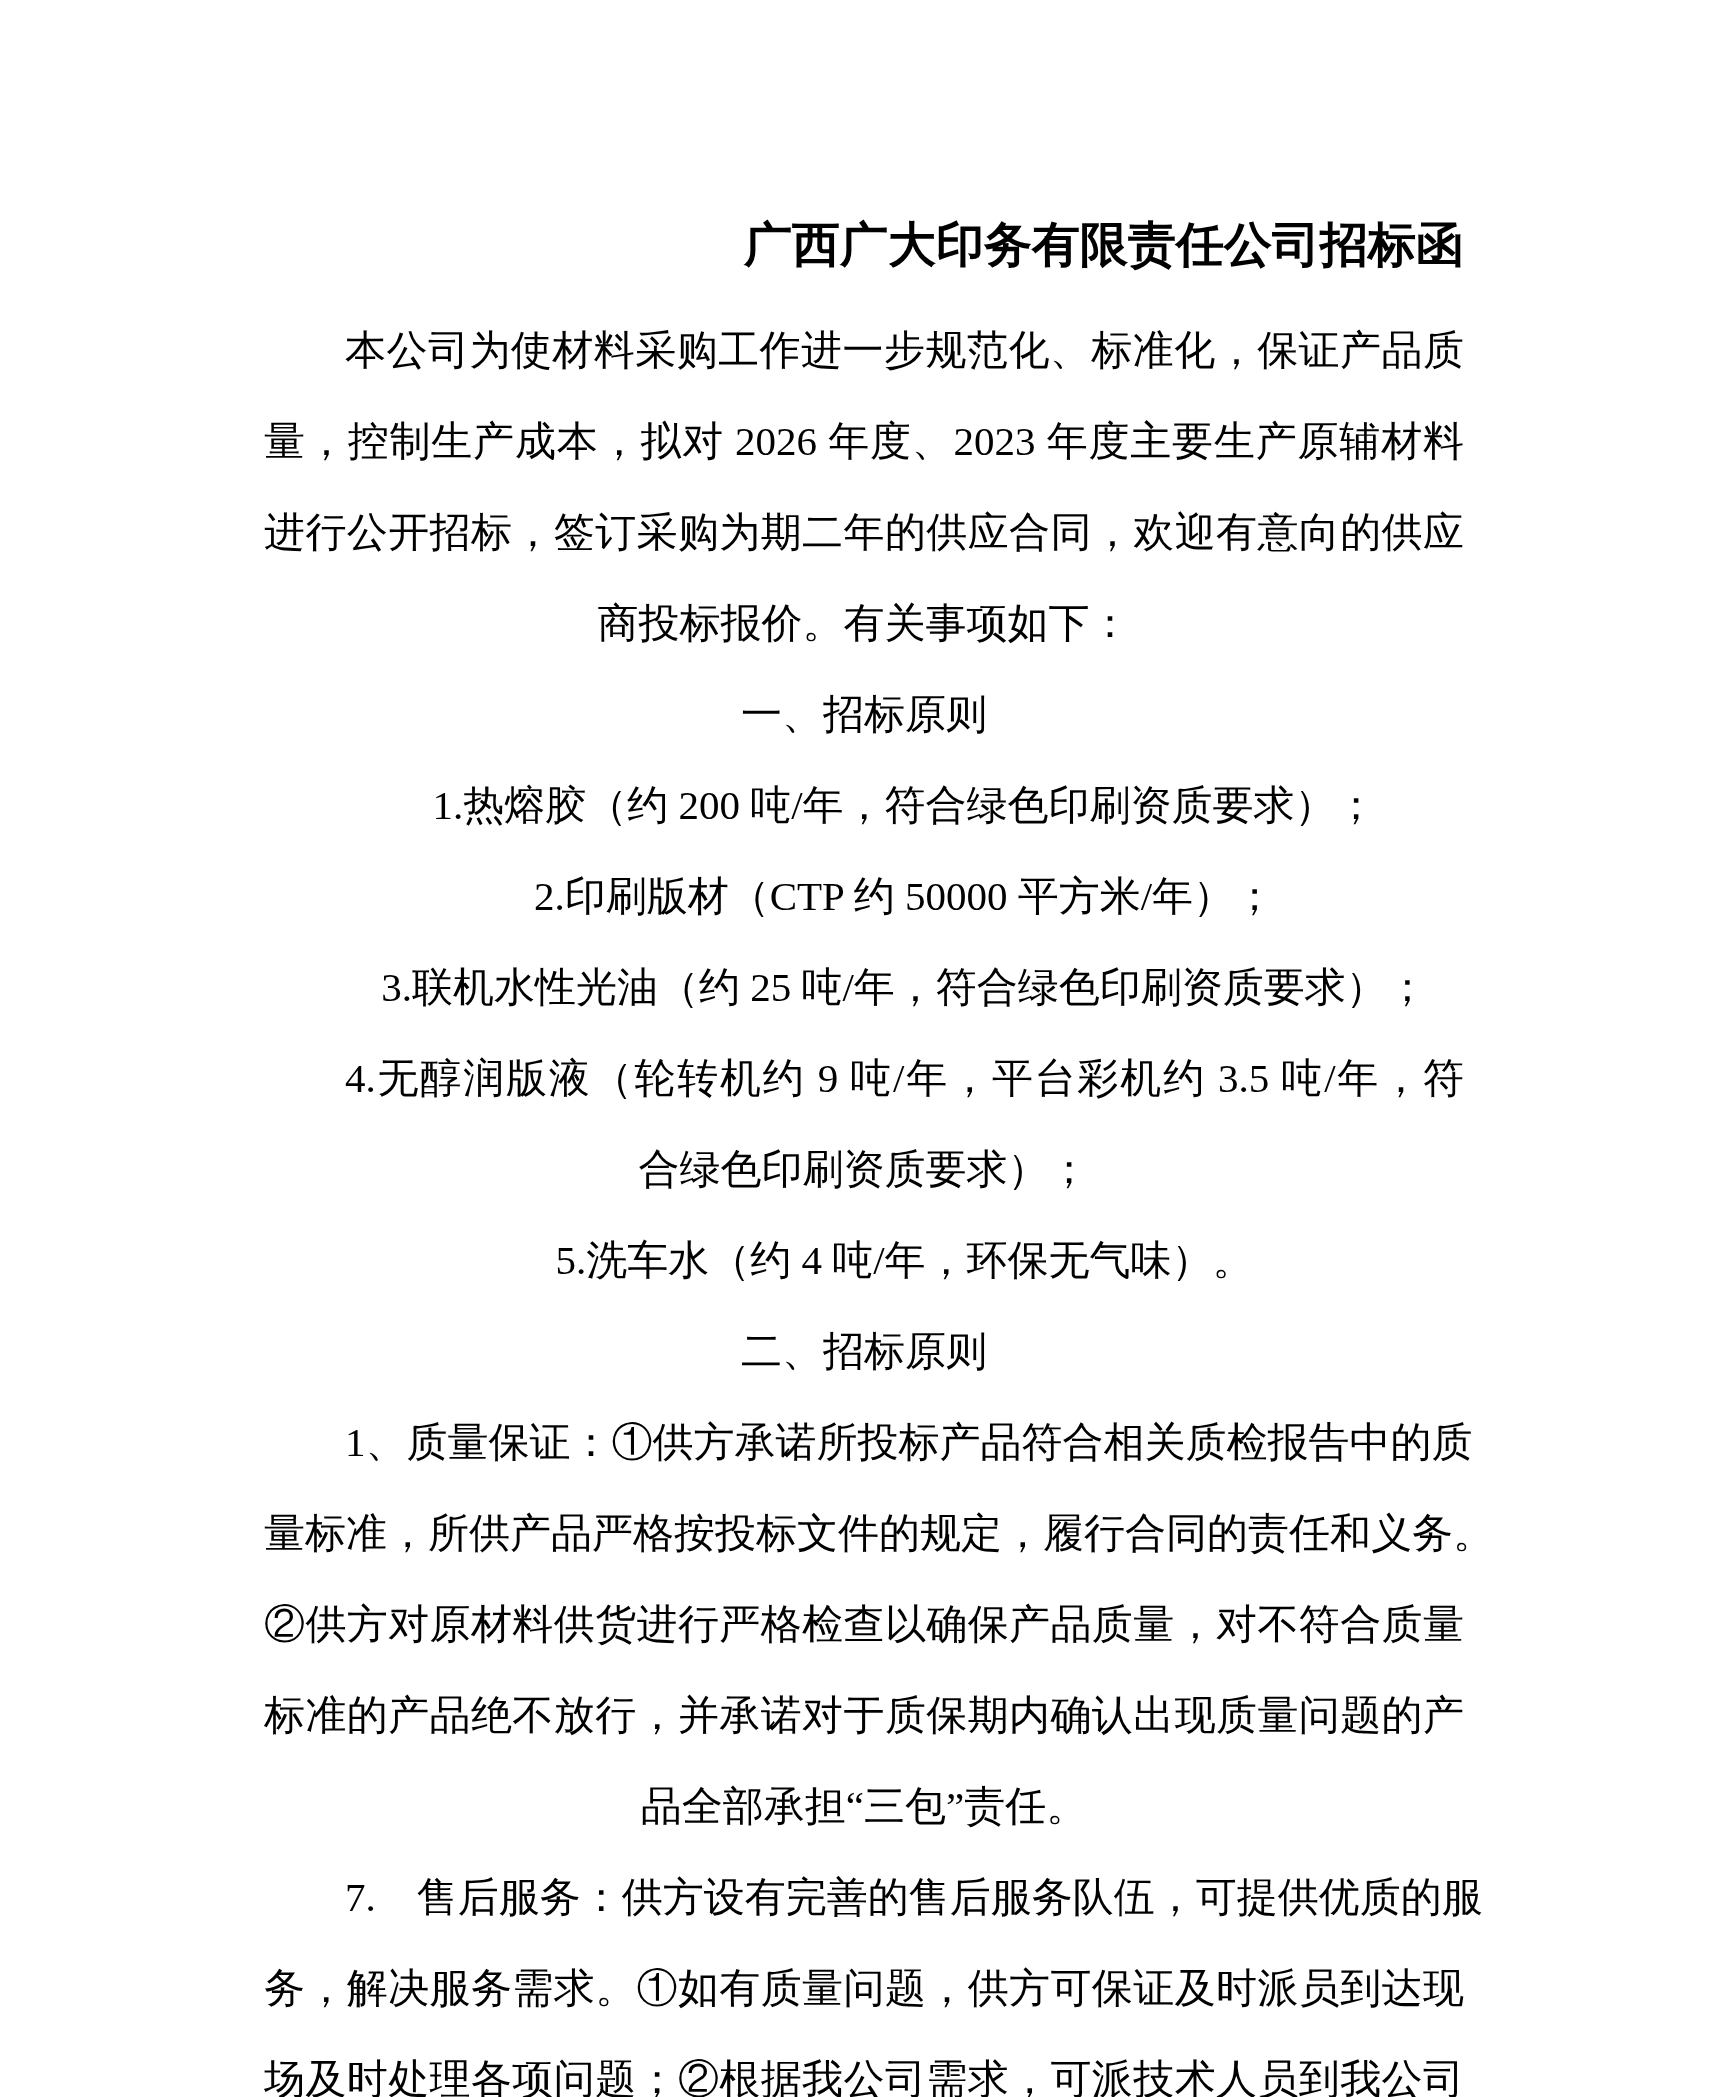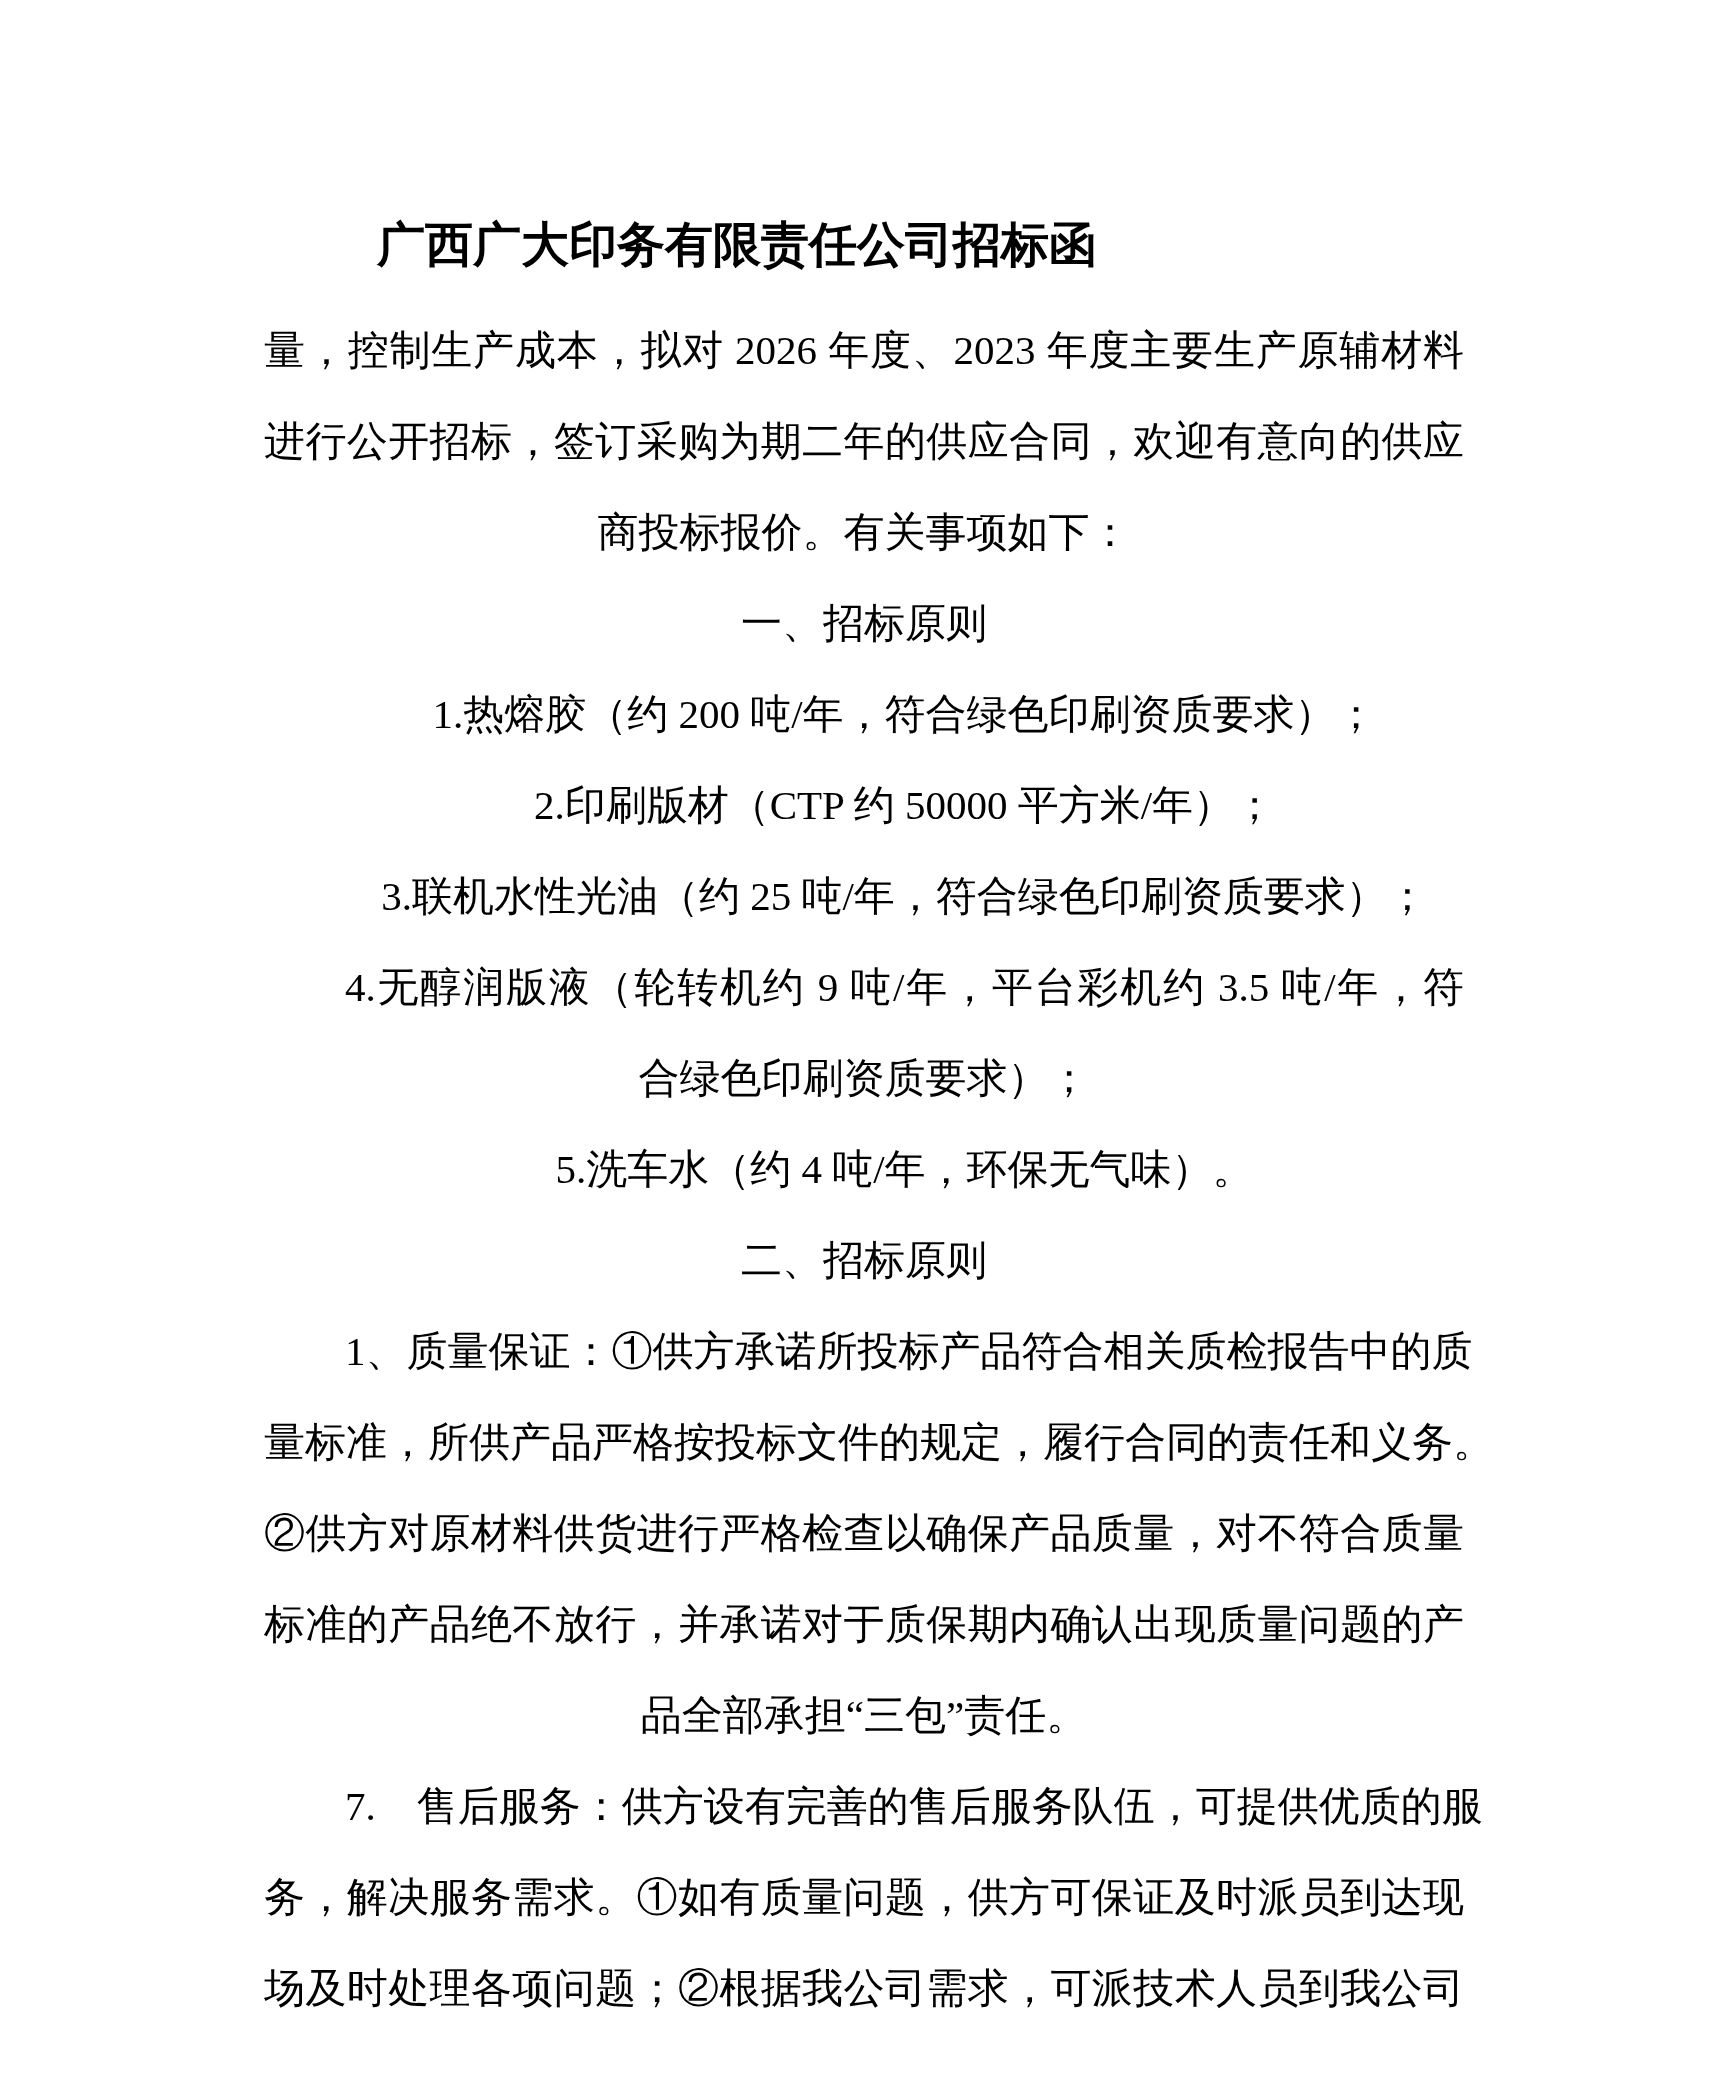--- a/index.html
+++ b/index.html
@@ -19,21 +19,21 @@
   .doc {
     position: absolute;
     left: 264px;
     top: 199px;
     width: 1200px;
   }
   .title-line {
     font-size: 48px;
     line-height: 91px;
     font-weight: 700;
-    text-align: left;
+    text-align: right;
     text-indent: 113px;
     white-space: nowrap;
   }
   .gap {
     height: 14.7px;
   }
   .line {
     font-size: 41px;
     line-height: 91px;
     text-align: center;
@@ -51,20 +51,21 @@
 </head>
 <body>
 
 <div class="page">
   <div class="doc">
 
     <div class="title-line">广西广大印务有限责任公司招标函</div>
 
     <div class="gap"></div>
 
+    <div class="line indent fill">本公司为使材料采购工作进一步规范化、标准化，保证产品质</div>
     <div class="line fill">量，控制生产成本，拟对 2026 年度、2023 年度主要生产原辅材料</div>
     <div class="line fill">进行公开招标，签订采购为期二年的供应合同，欢迎有意向的供应</div>
     <div class="line">商投标报价。有关事项如下：</div>
 
     <div class="line">一、招标原则</div>
 
     <div class="line indent">1.热熔胶（约 200 吨/年，符合绿色印刷资质要求）；</div>
     <div class="line indent">2.印刷版材（CTP 约 50000 平方米/年）；</div>
     <div class="line indent">3.联机水性光油（约 25 吨/年，符合绿色印刷资质要求）；</div>
     <div class="line indent fill">4.无醇润版液（轮转机约 9 吨/年，平台彩机约 3.5 吨/年，符</div>

